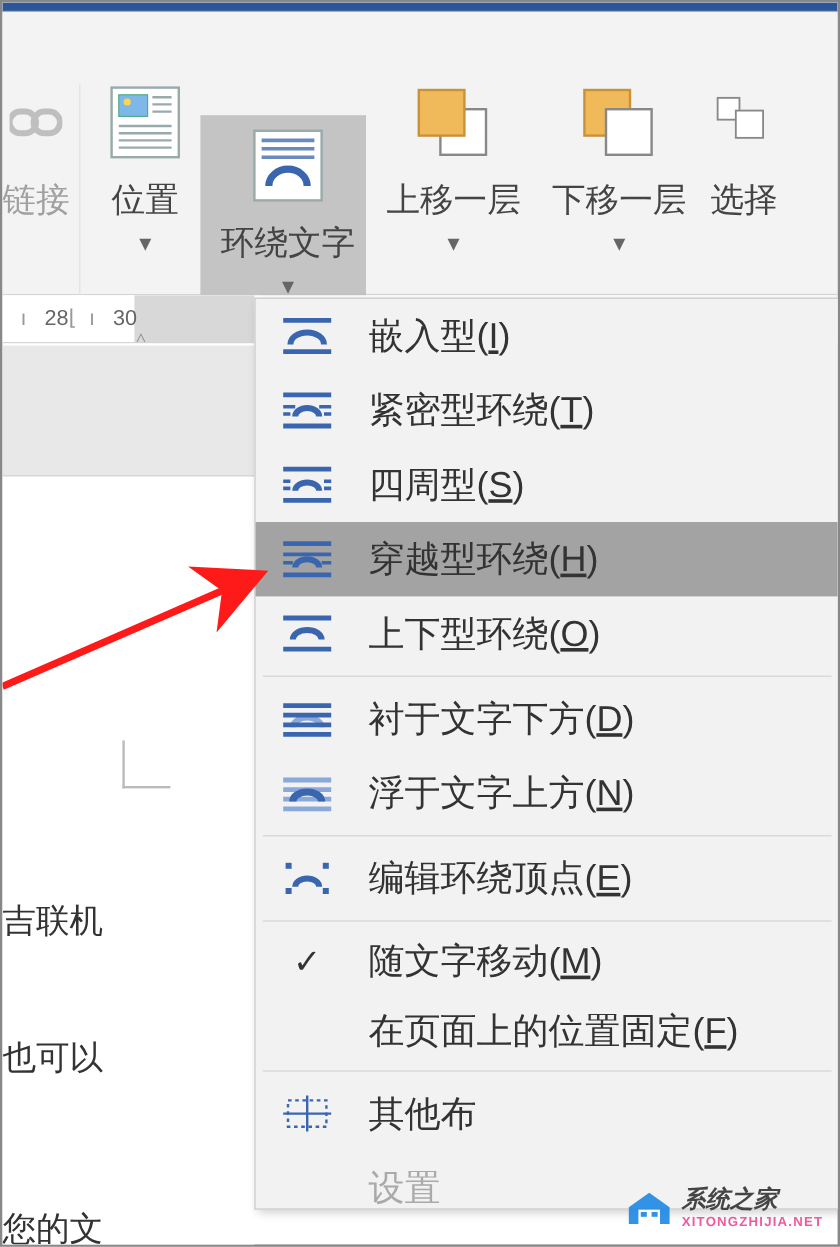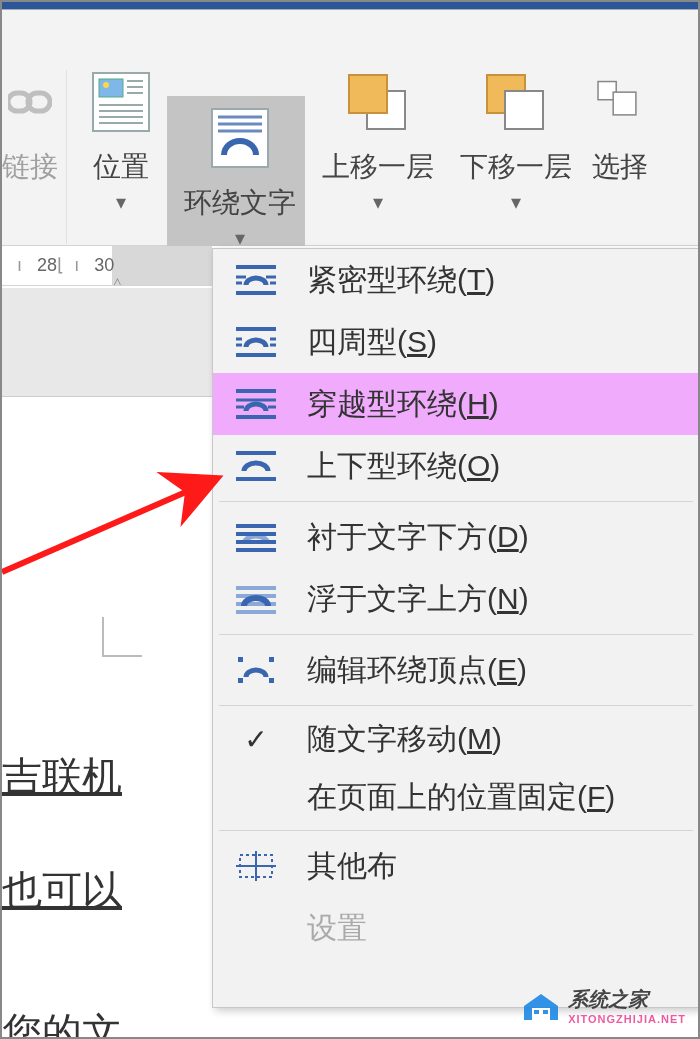--- a/index.html
+++ b/index.html
@@ -134,23 +134,22 @@
     top: 220px;
     left: 100px;
     width: 40px;
     height: 40px;
     border-left: 2px solid #bbb;
     border-bottom: 2px solid #bbb;
   }
   .doc-text {
     position: absolute;
     left: 0;
-    font-size: 40px;
+    font-size: 28px;
     color: #333;
-    text-decoration: underline;
   }
   
   
   .dropdown {
     position: absolute;
     top: 246px;
     left: 210px;
     width: 488px;
     height: 760px;
     background: #f2f2f2;
@@ -161,21 +160,21 @@
   .menu-item {
     display: flex;
     align-items: center;
     height: 62px;
     padding-left: 18px;
     font-size: 30px;
     color: #333;
     cursor: pointer;
   }
   .menu-item.selected {
-    background: #f0abfc;
+    background: #a3a3a3;
   }
   .menu-item.disabled { color: #aaa; }
   .menu-item.short { height: 58px; }
   
   .menu-icon {
     width: 50px;
     height: 40px;
     margin-right: 26px;
     display: flex;
     align-items: center;
@@ -318,20 +317,30 @@
 <div class="doc-gray"></div>
 <div class="doc-page">
   <div class="corner-mark"></div>
   <div class="doc-text" style="top:352px;">吉联机</div>
   <div class="doc-text" style="top:466px;">也可以</div>
   <div class="doc-text" style="top:580px;margin-top:28px;">您的文</div>
 </div>
 
 <div class="dropdown">
 
+  <div class="menu-item">
+    <span class="menu-icon">
+      <svg width="44" height="34">
+          <line x1="2" y1="4" x2="42" y2="4" stroke="#3a66b0" stroke-width="4"></line>
+          <line x1="2" y1="30" x2="42" y2="30" stroke="#3a66b0" stroke-width="4"></line>
+          <path d="M8 24 A14 10 0 0 1 36 24" fill="none" stroke="#3a66b0" stroke-width="5"></path>
+        </svg>
+    </span>
+    <span><span>嵌入型</span>(<span class="hotkey">I</span>)</span>
+  </div>
 
   <div class="menu-item">
     <span class="menu-icon">
       <svg width="44" height="34">
           <line x1="2" y1="4" x2="42" y2="4" stroke="#3a66b0" stroke-width="4"></line>
           <line x1="2" y1="30" x2="42" y2="30" stroke="#3a66b0" stroke-width="4"></line>
           <line x1="2" y1="14" x2="12" y2="14" stroke="#3a66b0" stroke-width="3"></line>
           <line x1="32" y1="14" x2="42" y2="14" stroke="#3a66b0" stroke-width="3"></line>
           <line x1="2" y1="20" x2="8" y2="20" stroke="#3a66b0" stroke-width="3"></line>
           <line x1="36" y1="20" x2="42" y2="20" stroke="#3a66b0" stroke-width="3"></line>

